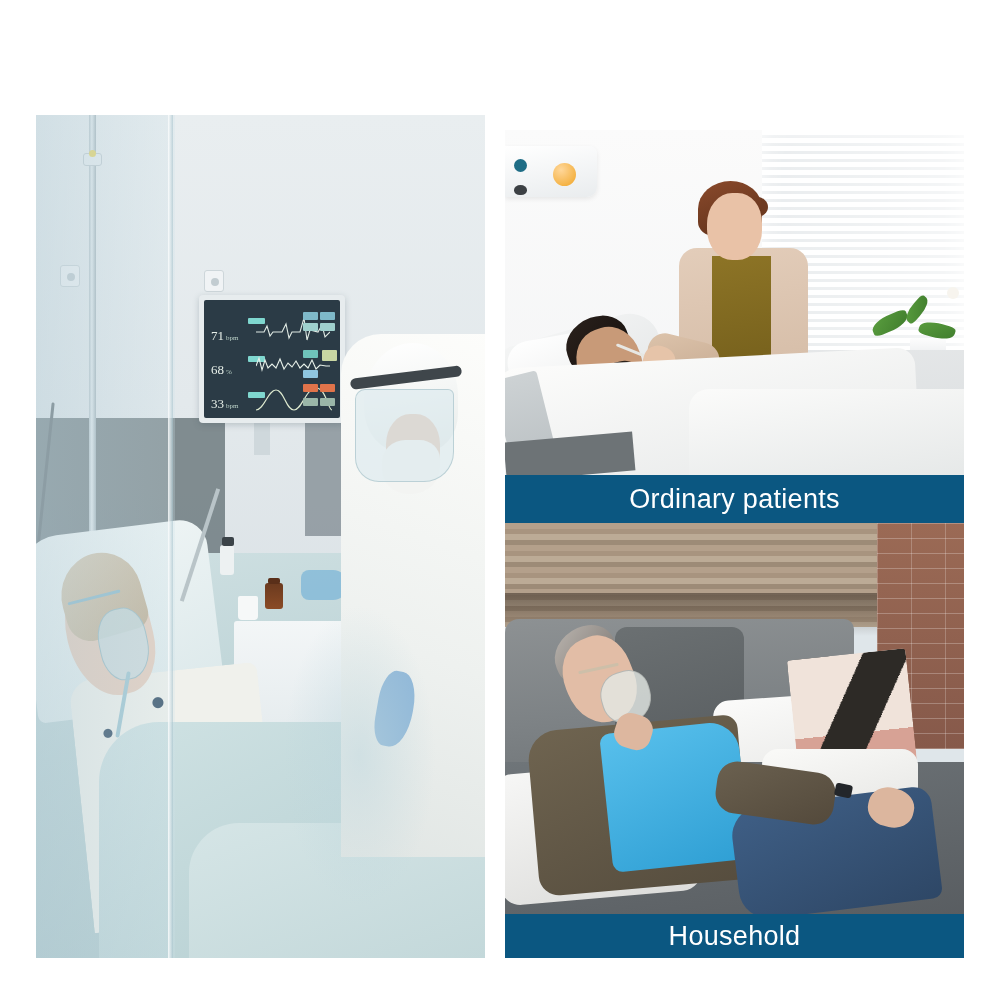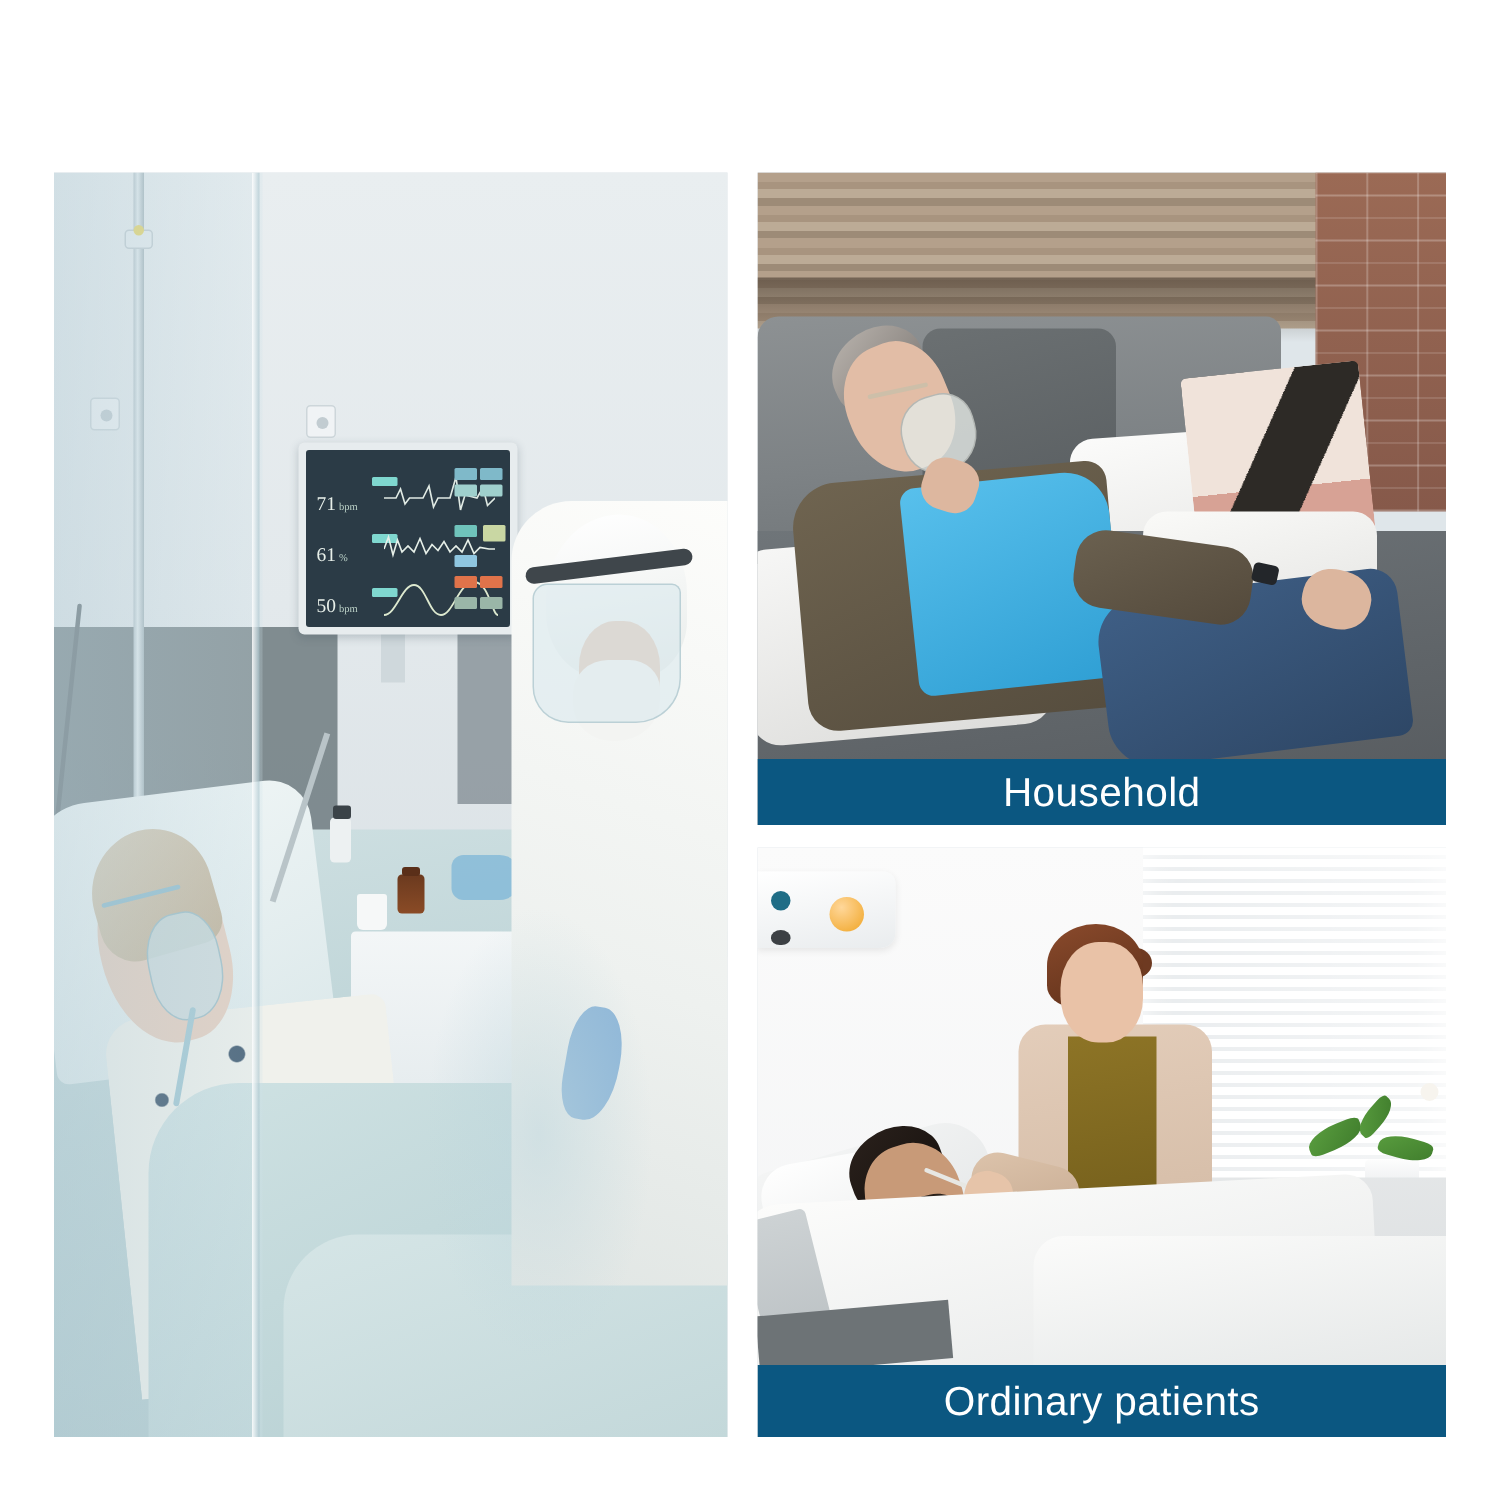--- a/index.html
+++ b/index.html
@@ -653,24 +653,24 @@
             <div class="monitor-screen">
 
               <div class="mon-tag mon-tag1"></div>
               <div class="mon-tag mon-tag2"></div>
               <div class="mon-tag mon-tag3"></div>
 
               <div class="mon-num mon-n1">
                 <span>71</span><span class="mon-unit">bpm</span>
               </div>
               <div class="mon-num mon-n2">
-                <span>61</span><span class="mon-unit">%</span>
+                <span>68</span><span class="mon-unit">%</span>
               </div>
               <div class="mon-num mon-n3">
-                <span>50</span><span class="mon-unit">bpm</span>
+                <span>33</span><span class="mon-unit">bpm</span>
               </div>
 
               <svg class="mon-wave" style="top:16px;" width="74" height="26" viewBox="0 0 74 26">
                 <polyline points="0,16 8,16 11,10 14,20 17,16 26,16 30,8 33,22 36,16 44,16 48,2 51,24 54,14 62,16 66,9 69,21 74,16" fill="none" stroke="#dfe9e3" stroke-width="1.1"></polyline>
               </svg>
 
               <svg class="mon-wave" style="top:52px;" width="74" height="24" viewBox="0 0 74 24">
                 <polyline points="0,14 3,6 6,18 9,8 12,16 16,12 20,16 24,7 28,17 32,11 36,15 40,9 44,16 48,12 52,16 56,8 60,17 64,13 70,14 74,14" fill="none" stroke="#e6efe8" stroke-width="1.1"></polyline>
               </svg>
 
@@ -724,20 +724,69 @@
           <div class="icu-glass"></div>
           <div class="icu-glass-edge"></div>
           <div class="icu-glass-sheen"></div>
         </div>
 
       </div>
     </div>
 
     <div class="col-right">
 
+      <div class="card card-ordinary">
+        <div class="photo">
+          <div class="o-wall"></div>
+          <div class="o-blinds"></div>
+          <div class="o-blinds-glow"></div>
+
+          <div class="o-panel"></div>
+          <div class="o-port-blue"></div>
+          <div class="o-port-amber"></div>
+          <div class="o-port-dark"></div>
+
+          <div class="o-table"></div>
+          <div class="o-plant-pot"></div>
+          <div class="o-leaf" style="right:12%; top:47%; width:38px; height:16px; transform:rotate(-22deg);"></div>
+          <div class="o-leaf" style="right:2%;  top:49%; width:36px; height:15px; transform:rotate(16deg);"></div>
+          <div class="o-leaf" style="right:7%;  top:44%; width:30px; height:13px; transform:rotate(-48deg);"></div>
+          <div class="o-orchid"></div>
+
+          <div class="o-bed-frame"></div>
+          <div class="o-backrest"></div>
+          <div class="o-pillow"></div>
+
+          <div class="o-pat-gown"></div>
+          <div class="o-pat-hair"></div>
+          <div class="o-pat-head"></div>
+          <div class="o-pat-beard"></div>
+          <div class="o-pat-cannula"></div>
+
+          <div class="o-w-cardigan"></div>
+          <div class="o-w-top"></div>
+          <div class="o-w-pants"></div>
+          <div class="o-w-bun"></div>
+          <div class="o-w-hair"></div>
+          <div class="o-w-head"></div>
+          <div class="o-w-arm"></div>
+          <div class="o-w-hand"></div>
+          <div class="o-w-hand2"></div>
+
+          <div class="o-mattress"></div>
+          <div class="o-mattress2"></div>
+          <div class="o-railing"></div>
+          <div class="o-bedbase"></div>
+        </div>
+
+        <div class="caption">
+          <span>Ordinary patients</span>
+        </div>
+      </div>
+
       <div class="card card-house">
         <div class="photo">
           <div class="h-wallwood"></div>
           <div class="h-wallshadow"></div>
           <div class="h-brick"></div>
           <div class="h-headboard"></div>
           <div class="h-cushion"></div>
           <div class="h-pillow-w"></div>
           <div class="h-pillow-art"></div>
           <div class="h-bed"></div>
@@ -756,64 +805,15 @@
           <div class="h-man-tube"></div>
           <div class="h-man-mask"></div>
           <div class="h-man-hand"></div>
         </div>
 
         <div class="caption caption-house">
           <span>Household</span>
         </div>
       </div>
 
-      <div class="card card-ordinary">
-        <div class="photo">
-          <div class="o-wall"></div>
-          <div class="o-blinds"></div>
-          <div class="o-blinds-glow"></div>
-
-          <div class="o-panel"></div>
-          <div class="o-port-blue"></div>
-          <div class="o-port-amber"></div>
-          <div class="o-port-dark"></div>
-
-          <div class="o-table"></div>
-          <div class="o-plant-pot"></div>
-          <div class="o-leaf" style="right:12%; top:47%; width:38px; height:16px; transform:rotate(-22deg);"></div>
-          <div class="o-leaf" style="right:2%;  top:49%; width:36px; height:15px; transform:rotate(16deg);"></div>
-          <div class="o-leaf" style="right:7%;  top:44%; width:30px; height:13px; transform:rotate(-48deg);"></div>
-          <div class="o-orchid"></div>
-
-          <div class="o-bed-frame"></div>
-          <div class="o-backrest"></div>
-          <div class="o-pillow"></div>
-
-          <div class="o-pat-gown"></div>
-          <div class="o-pat-hair"></div>
-          <div class="o-pat-head"></div>
-          <div class="o-pat-beard"></div>
-          <div class="o-pat-cannula"></div>
-
-          <div class="o-w-cardigan"></div>
-          <div class="o-w-top"></div>
-          <div class="o-w-pants"></div>
-          <div class="o-w-bun"></div>
-          <div class="o-w-hair"></div>
-          <div class="o-w-head"></div>
-          <div class="o-w-arm"></div>
-          <div class="o-w-hand"></div>
-          <div class="o-w-hand2"></div>
-
-          <div class="o-mattress"></div>
-          <div class="o-mattress2"></div>
-          <div class="o-railing"></div>
-          <div class="o-bedbase"></div>
-        </div>
-
-        <div class="caption">
-          <span>Ordinary patients</span>
-        </div>
-      </div>
-
     </div>
   </div>
 </div>
 
 </body></html>

